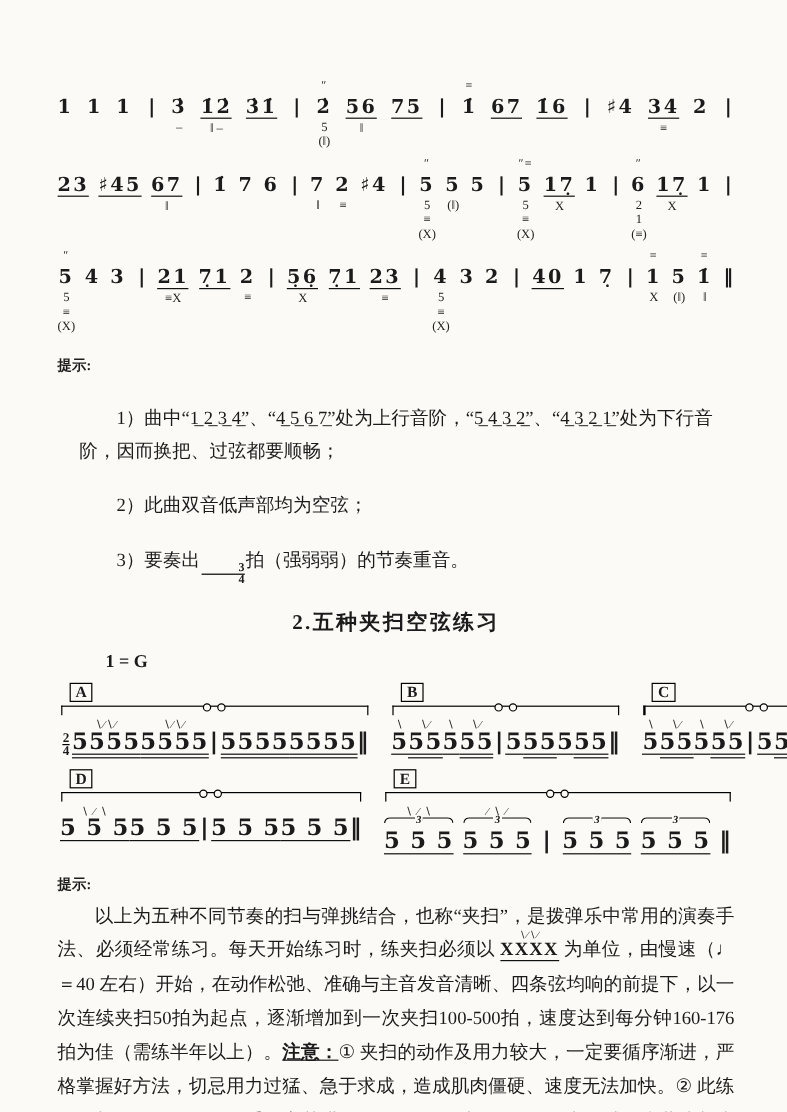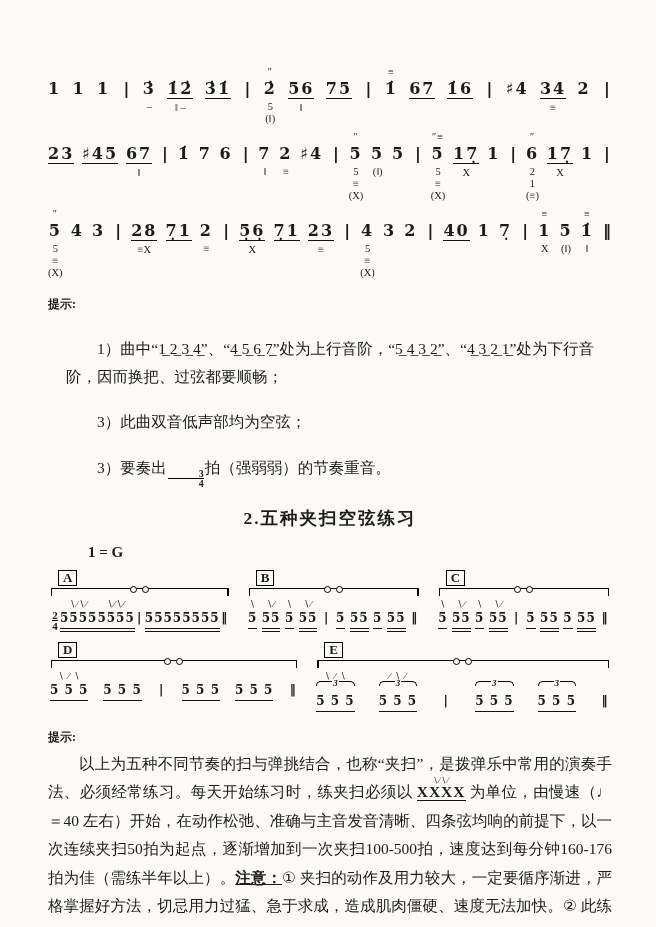--- a/index.html
+++ b/index.html
@@ -52,21 +52,21 @@
   .sec{display:flex;flex-direction:column;}
   .lblrow{height:20px;}
   .lbl{display:inline-block;border:1.4px solid #000;font-weight:bold;font-size:13px;line-height:14px;padding:0 4px;margin-left:10px;background:#fbfaf6;}
   .rep{position:relative;height:8px;margin:0 3px 2px;}
   .rep .ln{position:absolute;left:0;right:0;top:0;height:1.4px;background:#000;}
   .rep::before,.rep::after{content:"";position:absolute;top:0;width:1.4px;height:8px;background:#000;}
   .rep::before{left:0;} .rep::after{right:0;}
   .rep .c{position:absolute;top:-2px;width:5px;height:5px;border:1.4px solid #000;border-radius:50%;background:#fbfaf6;}
   .rep .c1{left:calc(50% - 10px);} .rep .c2{left:calc(50% + 2px);}
   .sec .cells{display:flex;justify-content:space-between;align-items:flex-start;padding:0 2px;}
-  .sec .note{font-size:12px;letter-spacing:1px;}
+  .sec .note{font-size:19px;letter-spacing:1px;}
   .sec .amark{height:11px;font-size:9px;}
 </style>
 </head>
 <body>
 
 <div class="page">
 
   <div class="music-top">
     <div class="mline">
         <div class="cell">
@@ -317,21 +317,21 @@
           <div class="note">3</div>
           <div class="bmark"></div>
         </div>
         <div class="cell">
           <div class="amark"></div>
           <div class="note bar">|</div>
           <div class="bmark"></div>
         </div>
         <div class="cell">
           <div class="amark"></div>
-          <div class="note u1">28</div>
+          <div class="note u1">21</div>
           <div class="bmark">≡X</div>
         </div>
         <div class="cell">
           <div class="amark"></div>
           <div class="note u1">7̣1</div>
           <div class="bmark"></div>
         </div>
         <div class="cell">
           <div class="amark"></div>
           <div class="note">2</div>
@@ -423,21 +423,21 @@
           <div class="amark"></div>
           <div class="note bar">‖</div>
           <div class="bmark"></div>
         </div>
       </div>
   </div>
 
   <div class="tips" style="margin-top:12px;">
     <div class="tips-label">提示:</div>
     <p class="tip-item">1）曲中“1̲ 2̲ 3̲ 4̲”、“4̲ 5̲ 6̲ 7̲”处为上行音阶，“5̲ 4̲ 3̲ 2̲”、“4̲ 3̲ 2̲ 1̲”处为下行音阶，因而换把、过弦都要顺畅；</p>
-    <p class="tip-item">3）此曲双音低声部均为空弦；</p>
+    <p class="tip-item">2）此曲双音低声部均为空弦；</p>
     <p class="tip-item"><span>3）要奏出</span><span class="frac">
           <b>3</b>
           <b class="den">4</b>
         </span><span>拍（强弱弱）的节奏重音。</span></p>
   </div>
 
   <h2 class="title">2.五种夹扫空弦练习</h2>
 
   <div class="keyline">
     <div>1 = G</div>

